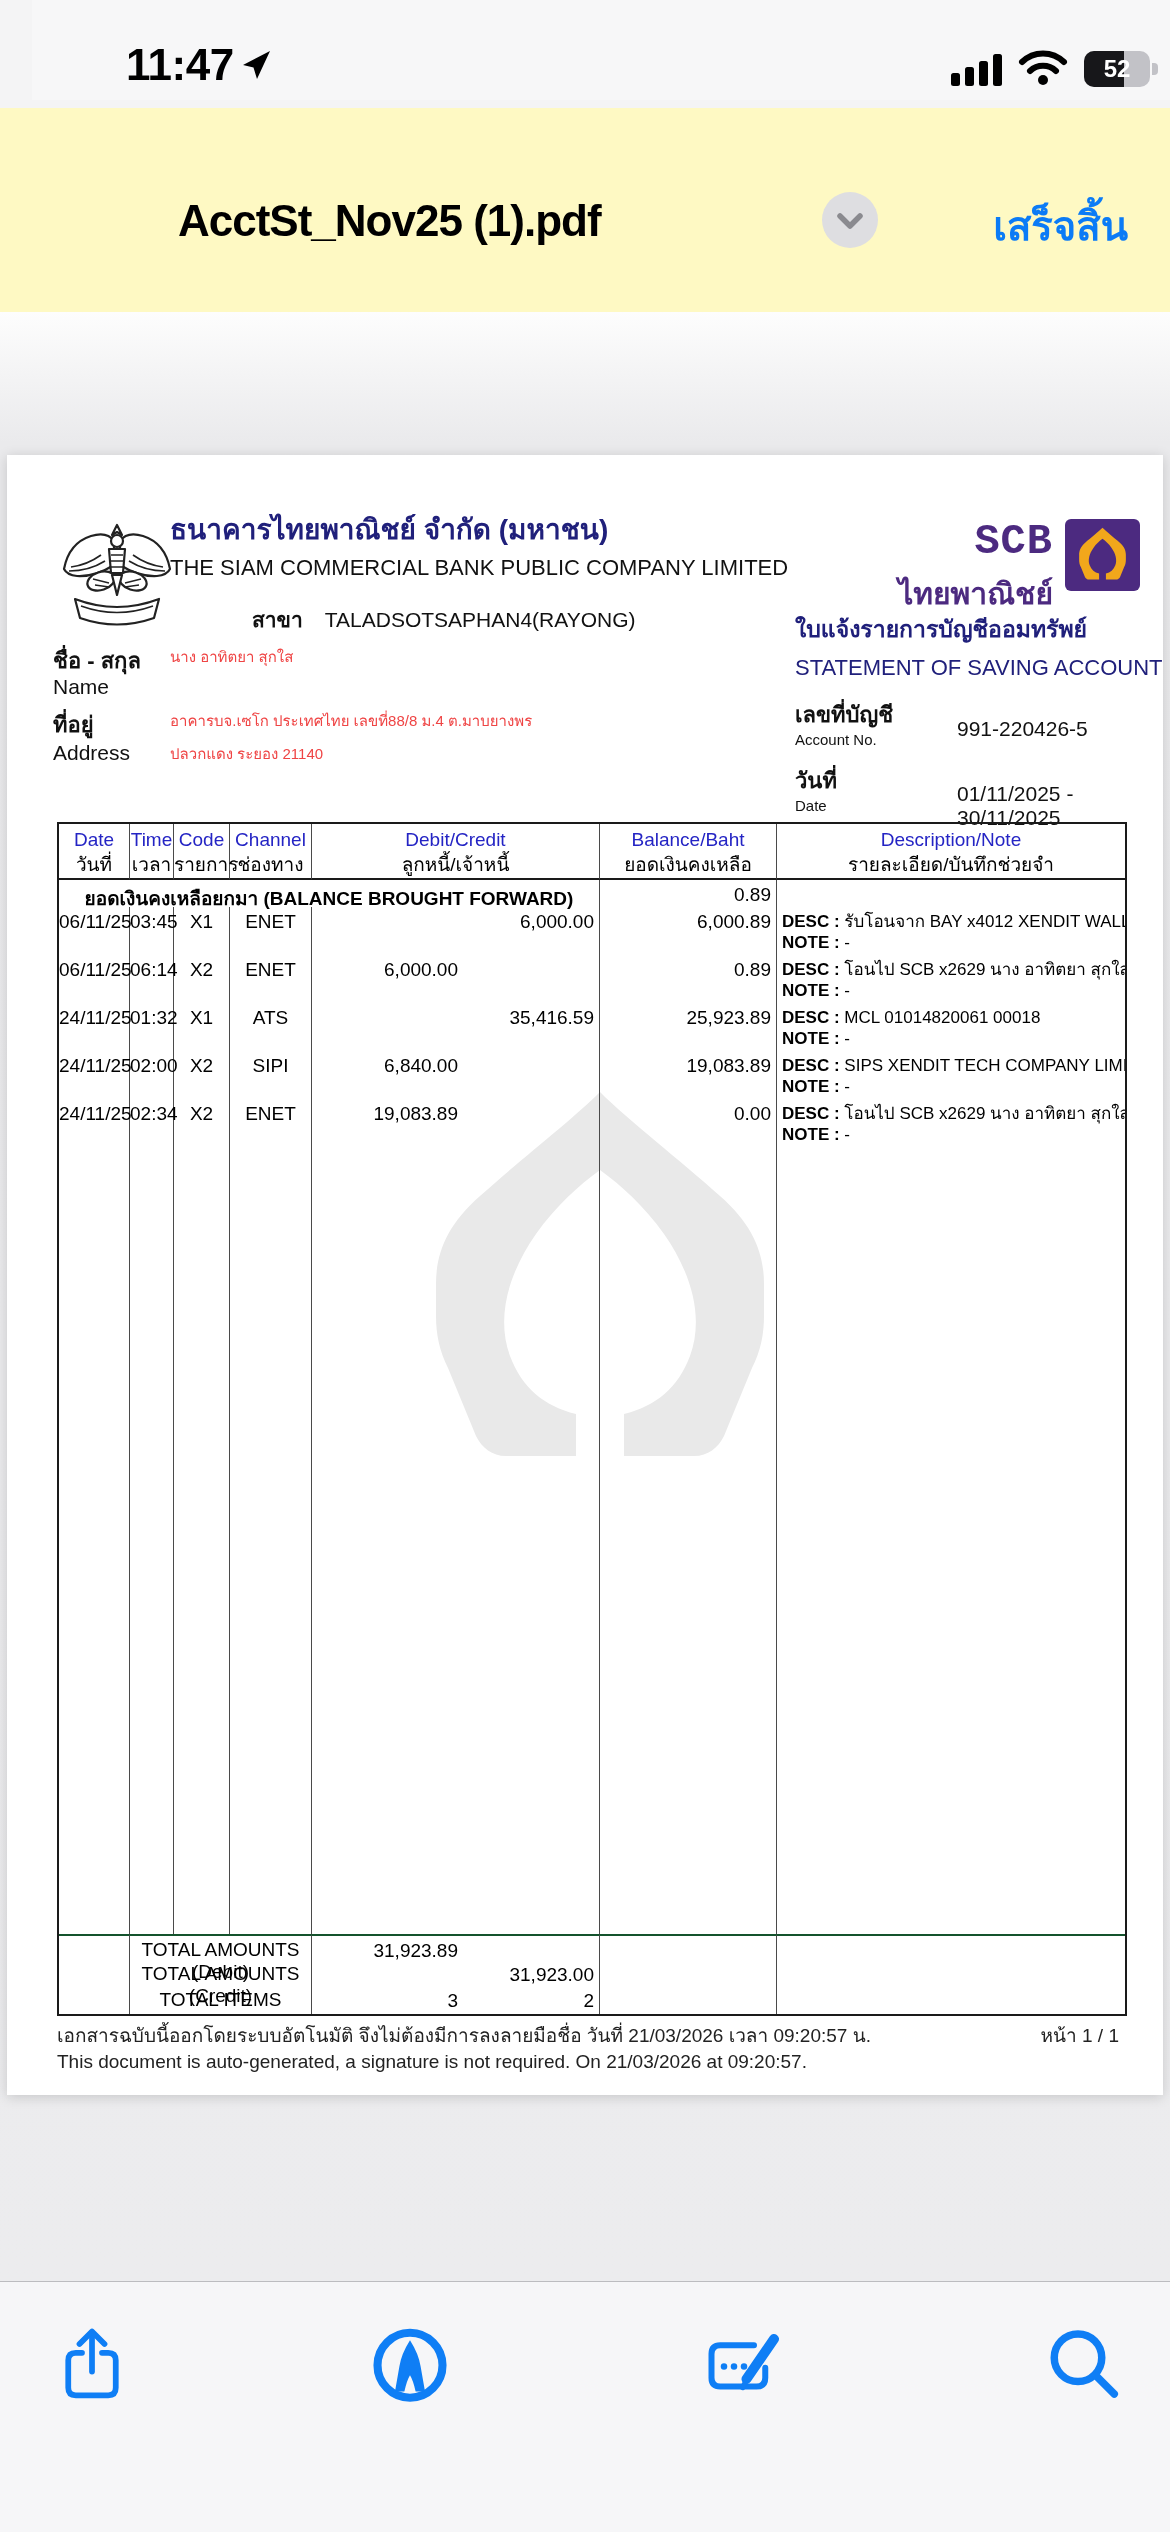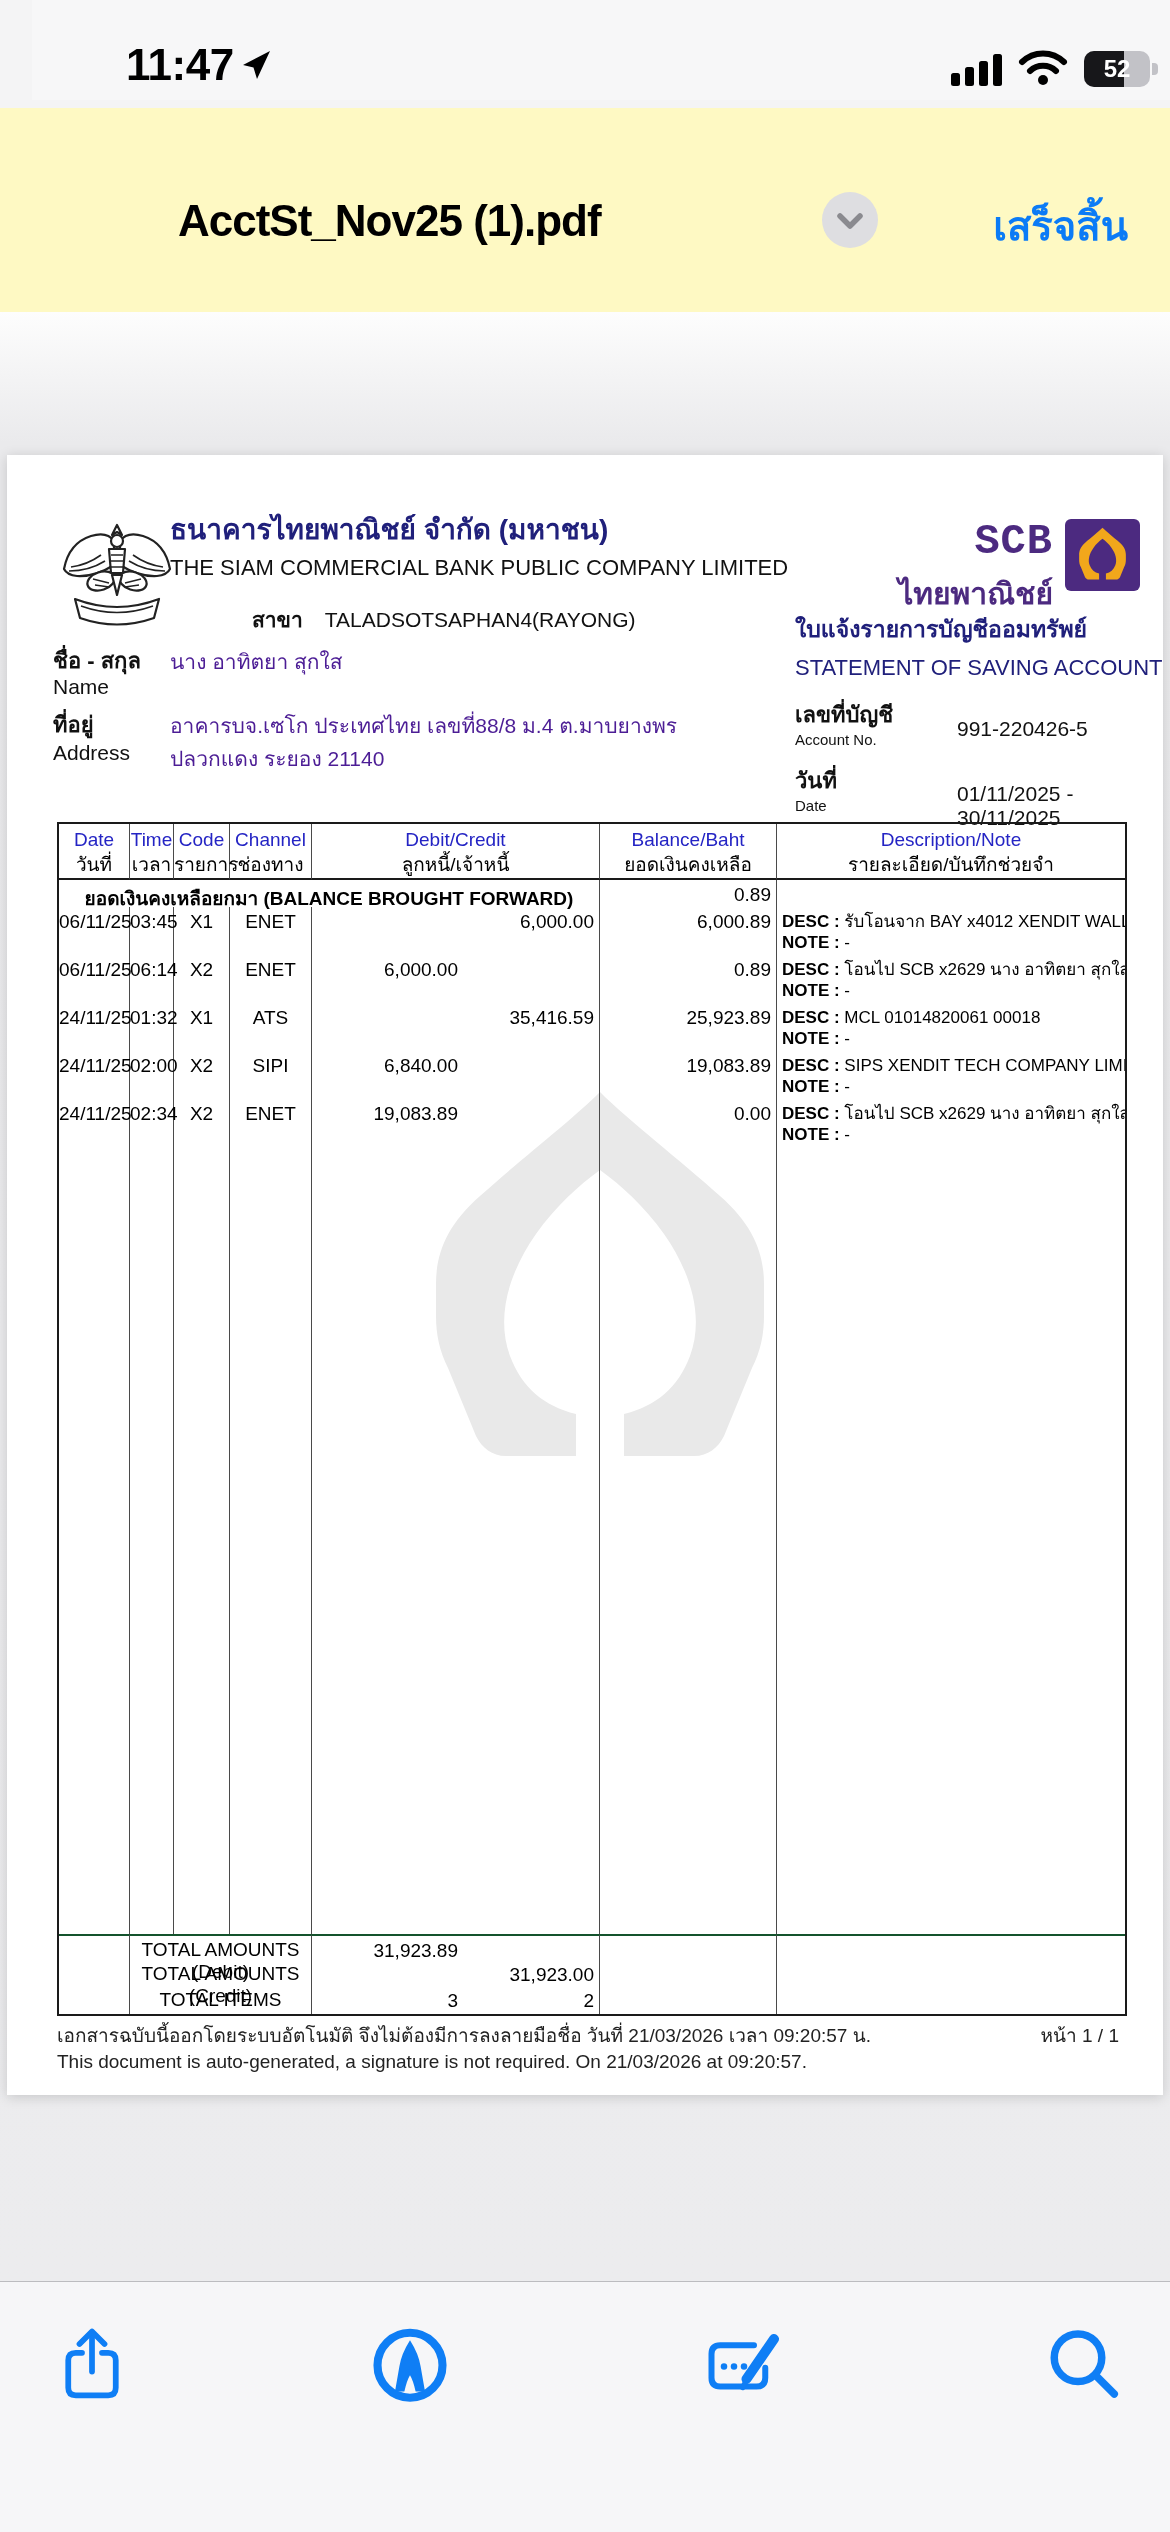--- a/index.html
+++ b/index.html
@@ -35,21 +35,21 @@
              box-shadow:0 2px 12px rgba(0,0,0,.16);}
 
   
   .garuda{position:absolute;left:50px;top:64px;}
   .bank-th{position:absolute;left:163px;top:52px;font-size:28px;font-weight:700;color:#20207b;}
   .bank-en{position:absolute;left:163px;top:100px;font-size:22px;color:#111;}
   .branch-line{position:absolute;left:212px;top:148px;font-size:21px;color:#111;}
   .branch-line .lbl{font-weight:700;margin-right:22px;margin-left:33px;}
   .fld-lbl{position:absolute;font-size:22px;font-weight:700;color:#111;}
   .fld-sub{position:absolute;font-size:21px;color:#111;}
-  .fld-val{position:absolute;left:163px;font-size:21px;color:#4c1d95;}
+  .fld-val{position:absolute;left:163px;font-size:15px;color:#ef4444;}
 
   
   .scb-square{position:absolute;left:1058px;top:64px;width:75px;height:72px;background:#4c2a80;border-radius:6px;}
   .scb-square svg{position:absolute;left:9px;top:7px;}
   .scb-word{position:absolute;right:110px;top:66px;text-align:right;color:#4c2a80;line-height:1;}
   .scb-word .a{font-size:42px;font-weight:700;letter-spacing:1px;font-family:Liberation Mono, monospace;}
   .scb-word .t{font-size:30px;font-weight:600;margin-top:16px;}
   .stmt-th{position:absolute;left:788px;top:156px;font-size:23px;font-weight:700;color:#20207b;}
   .stmt-en{position:absolute;left:788px;top:200px;font-size:22px;color:#20207b;}
   .info-lbl{position:absolute;left:788px;font-size:22px;font-weight:700;color:#111;}

